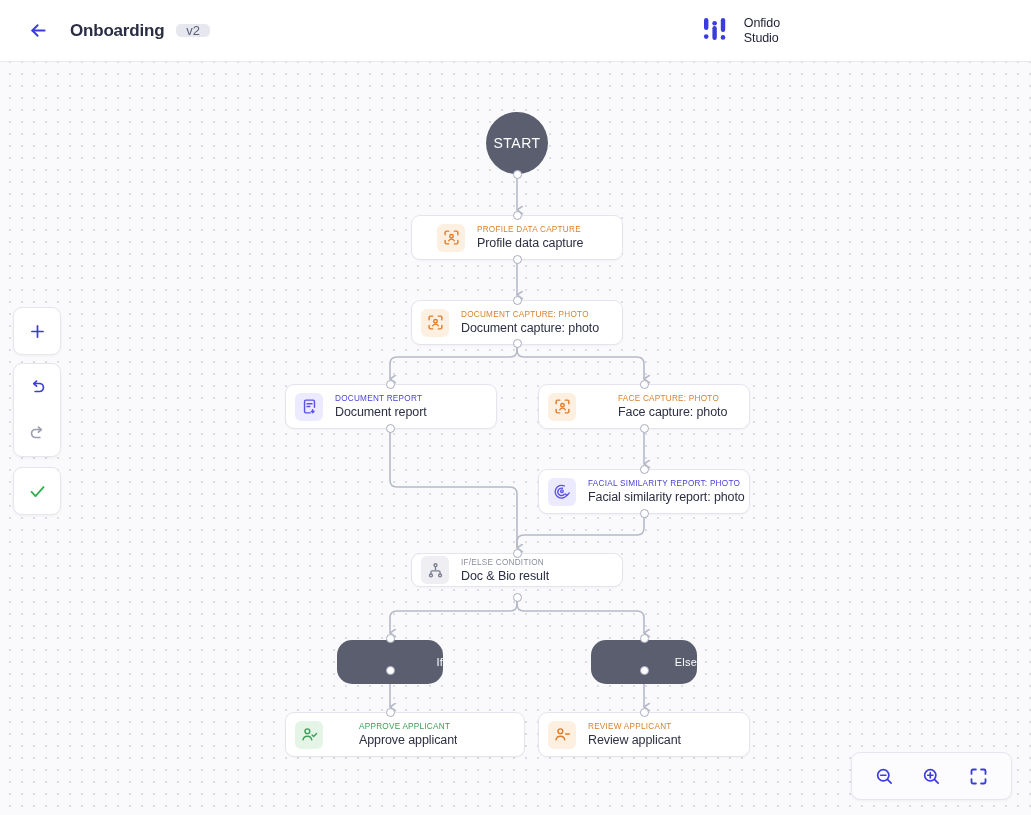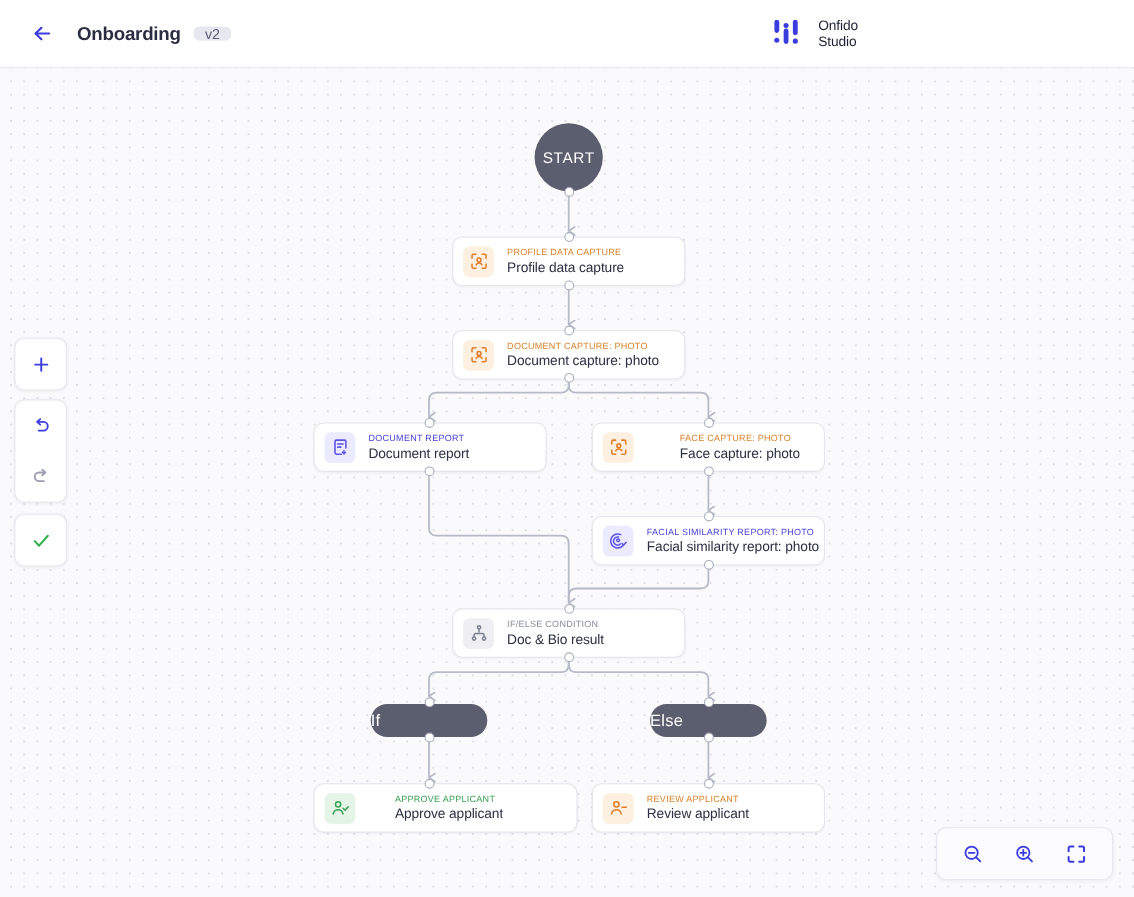--- a/index.html
+++ b/index.html
@@ -100,24 +100,24 @@
     background: #5b5e6e;
     display: flex; align-items: center; justify-content: center;
     color: #ffffff; font-size: 14px; letter-spacing: 0.5px;
     cursor: pointer;
     text-align: center;
   }
 
   
   .pill {
     position: absolute;
-    height: 30px; border-radius: 15px;
+    height: 44px; border-radius: 15px;
     background: #5b5e6e;
-    display: flex; align-items: center; justify-content: flex-start;
-    color: #ffffff; font-size: 15px; letter-spacing: 0.2px;
+    display: flex; align-items: center; justify-content: flex-end;
+    color: #ffffff; font-size: 11px; letter-spacing: 0.2px;
     cursor: pointer;
   }
 
   
   .port {
     position: absolute; width: 9px; height: 9px;
     background: #ffffff; border: 1.4px solid #a9adbd;
     border-radius: 50%; z-index: 6;
   }
 
@@ -233,21 +233,21 @@
     <div class="port" style="left:639.5px; top:571.5px;"></div>
     <div class="port" style="left:385.5px; top:603.5px;"></div>
     <div class="port" style="left:639.5px; top:603.5px;"></div>
     <div class="port" style="left:385.5px; top:645.5px;"></div>
     <div class="port" style="left:639.5px; top:645.5px;"></div>
 
     <div class="start-node" style="left:486px; top:50px;">
       <span>START</span>
     </div>
 
-    <div class="node" style="left:411px; top:153px; width:212px; height:45px;">
+    <div class="node" style="left:411px; top:153px; width:212px; height:45px;padding-left:16px;">
       <div class="node-icon ic-orange">
         <svg width="17" height="17" viewBox="0 0 24 24" fill="none" stroke="#e07b2a" stroke-width="2" stroke-linecap="round" stroke-linejoin="round">
           <path d="M3 8V5a2 2 0 012-2h3"></path>
             <path d="M16 3h3a2 2 0 012 2v3"></path>
           <path d="M21 16v3a2 2 0 01-2 2h-3"></path>
             <path d="M8 21H5a2 2 0 01-2-2v-3"></path>
           <circle cx="12" cy="10.3" r="2.5"></circle>
           <path d="M8.2 16.6a4.3 4.3 0 017.6 0"></path>
         </svg>
       </div>
@@ -315,21 +315,21 @@
           <circle cx="11.2" cy="11.6" r="1.8"></circle>
           <path d="M16.3 15.6l2 2 3.2-3.6"></path>
         </svg>
       </div>
       <div class="node-text">
         <div class="node-kind k-purple">FACIAL SIMILARITY REPORT: PHOTO</div>
         <div class="node-label">Facial similarity report: photo</div>
       </div>
     </div>
 
-    <div class="node" style="left:411px; top:491px; width:212px; height:45px;">
+    <div class="node" style="left:411px; top:491px; width:212px; height:34px;">
       <div class="node-icon ic-grey">
         <svg width="17" height="17" viewBox="0 0 24 24" fill="none" stroke="#7b7f92" stroke-width="1.9" stroke-linecap="round" stroke-linejoin="round">
           <circle cx="12" cy="4.6" r="2.1"></circle>
           <circle cx="5.6" cy="19" r="2.1"></circle>
           <circle cx="18.4" cy="19" r="2.1"></circle>
           <path d="M12 6.7v4.1"></path>
           <path d="M5.6 16.9v-2.3a2 2 0 012-2h8.8a2 2 0 012 2v2.3"></path>
         </svg>
       </div>
       <div class="node-text">

